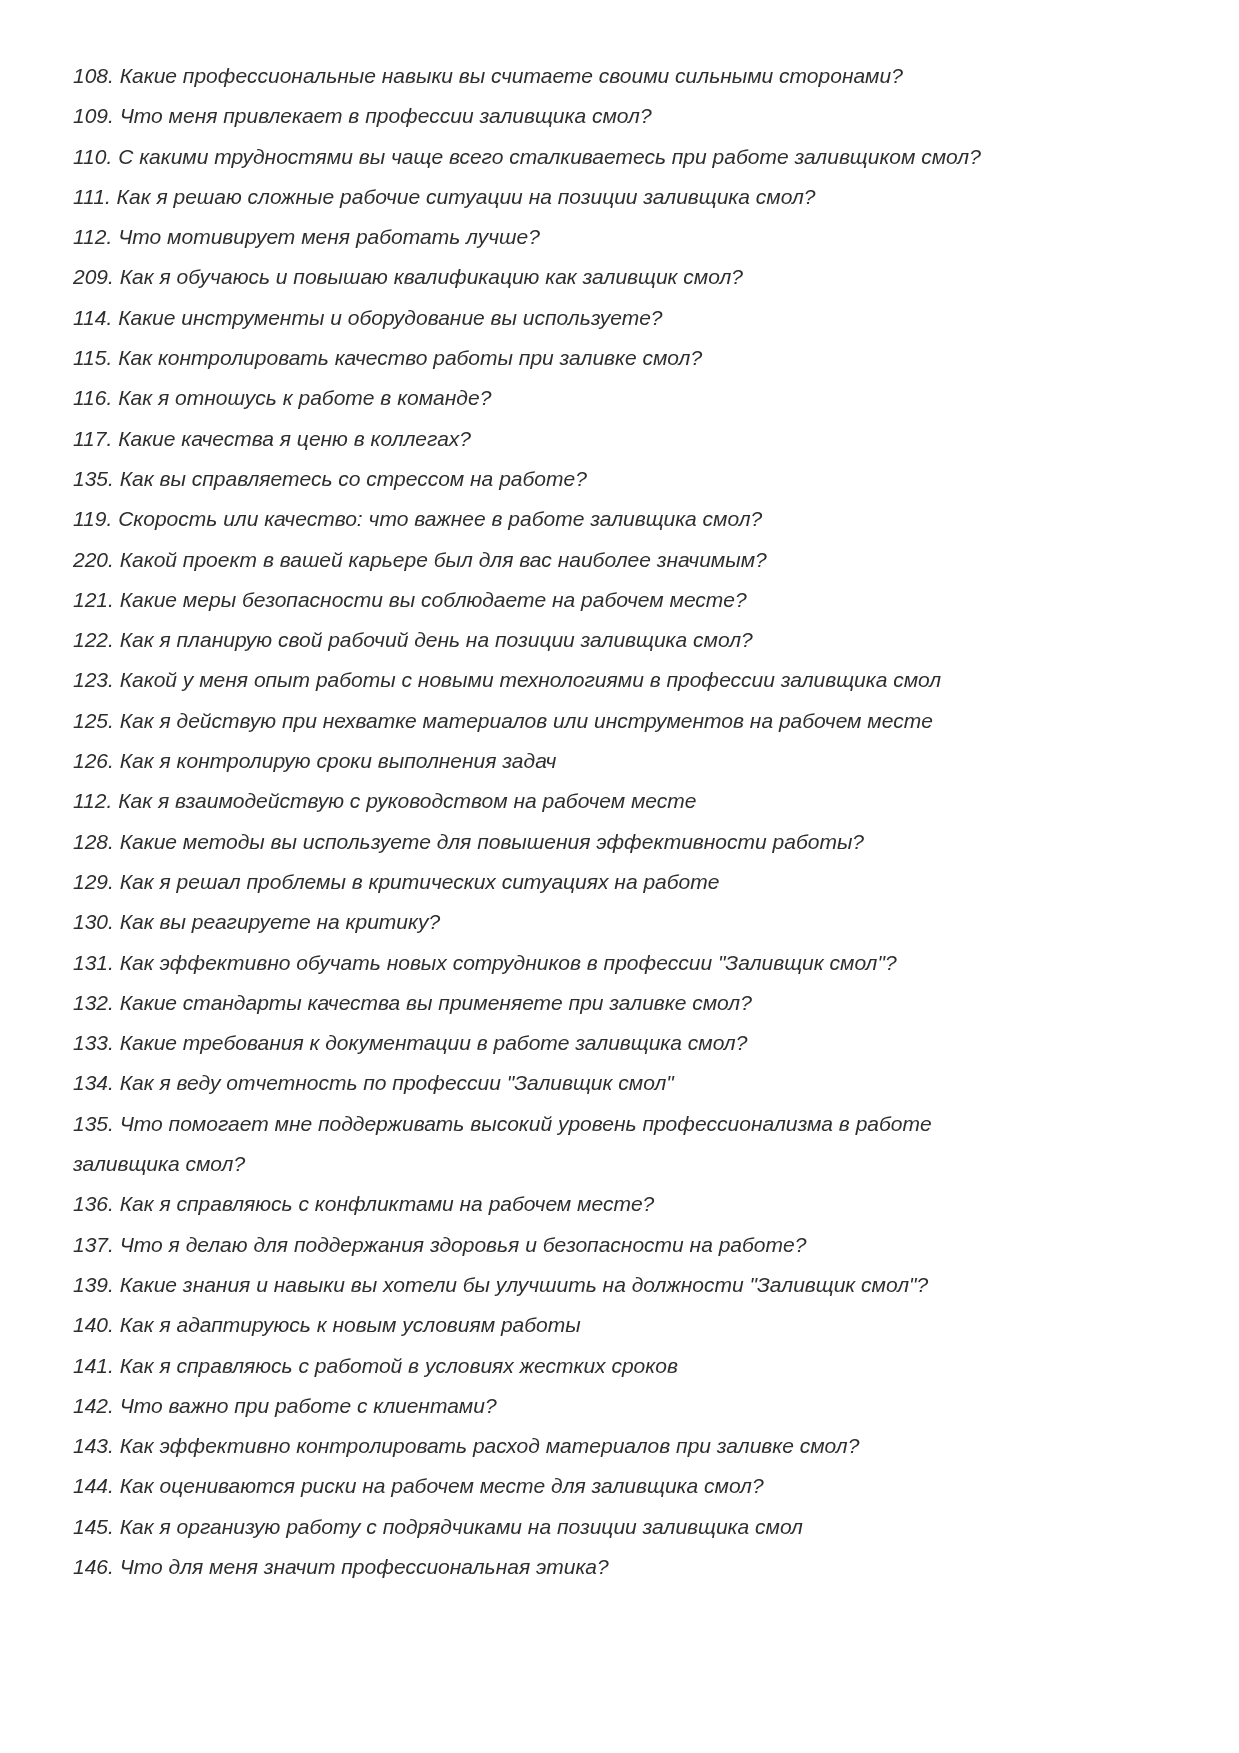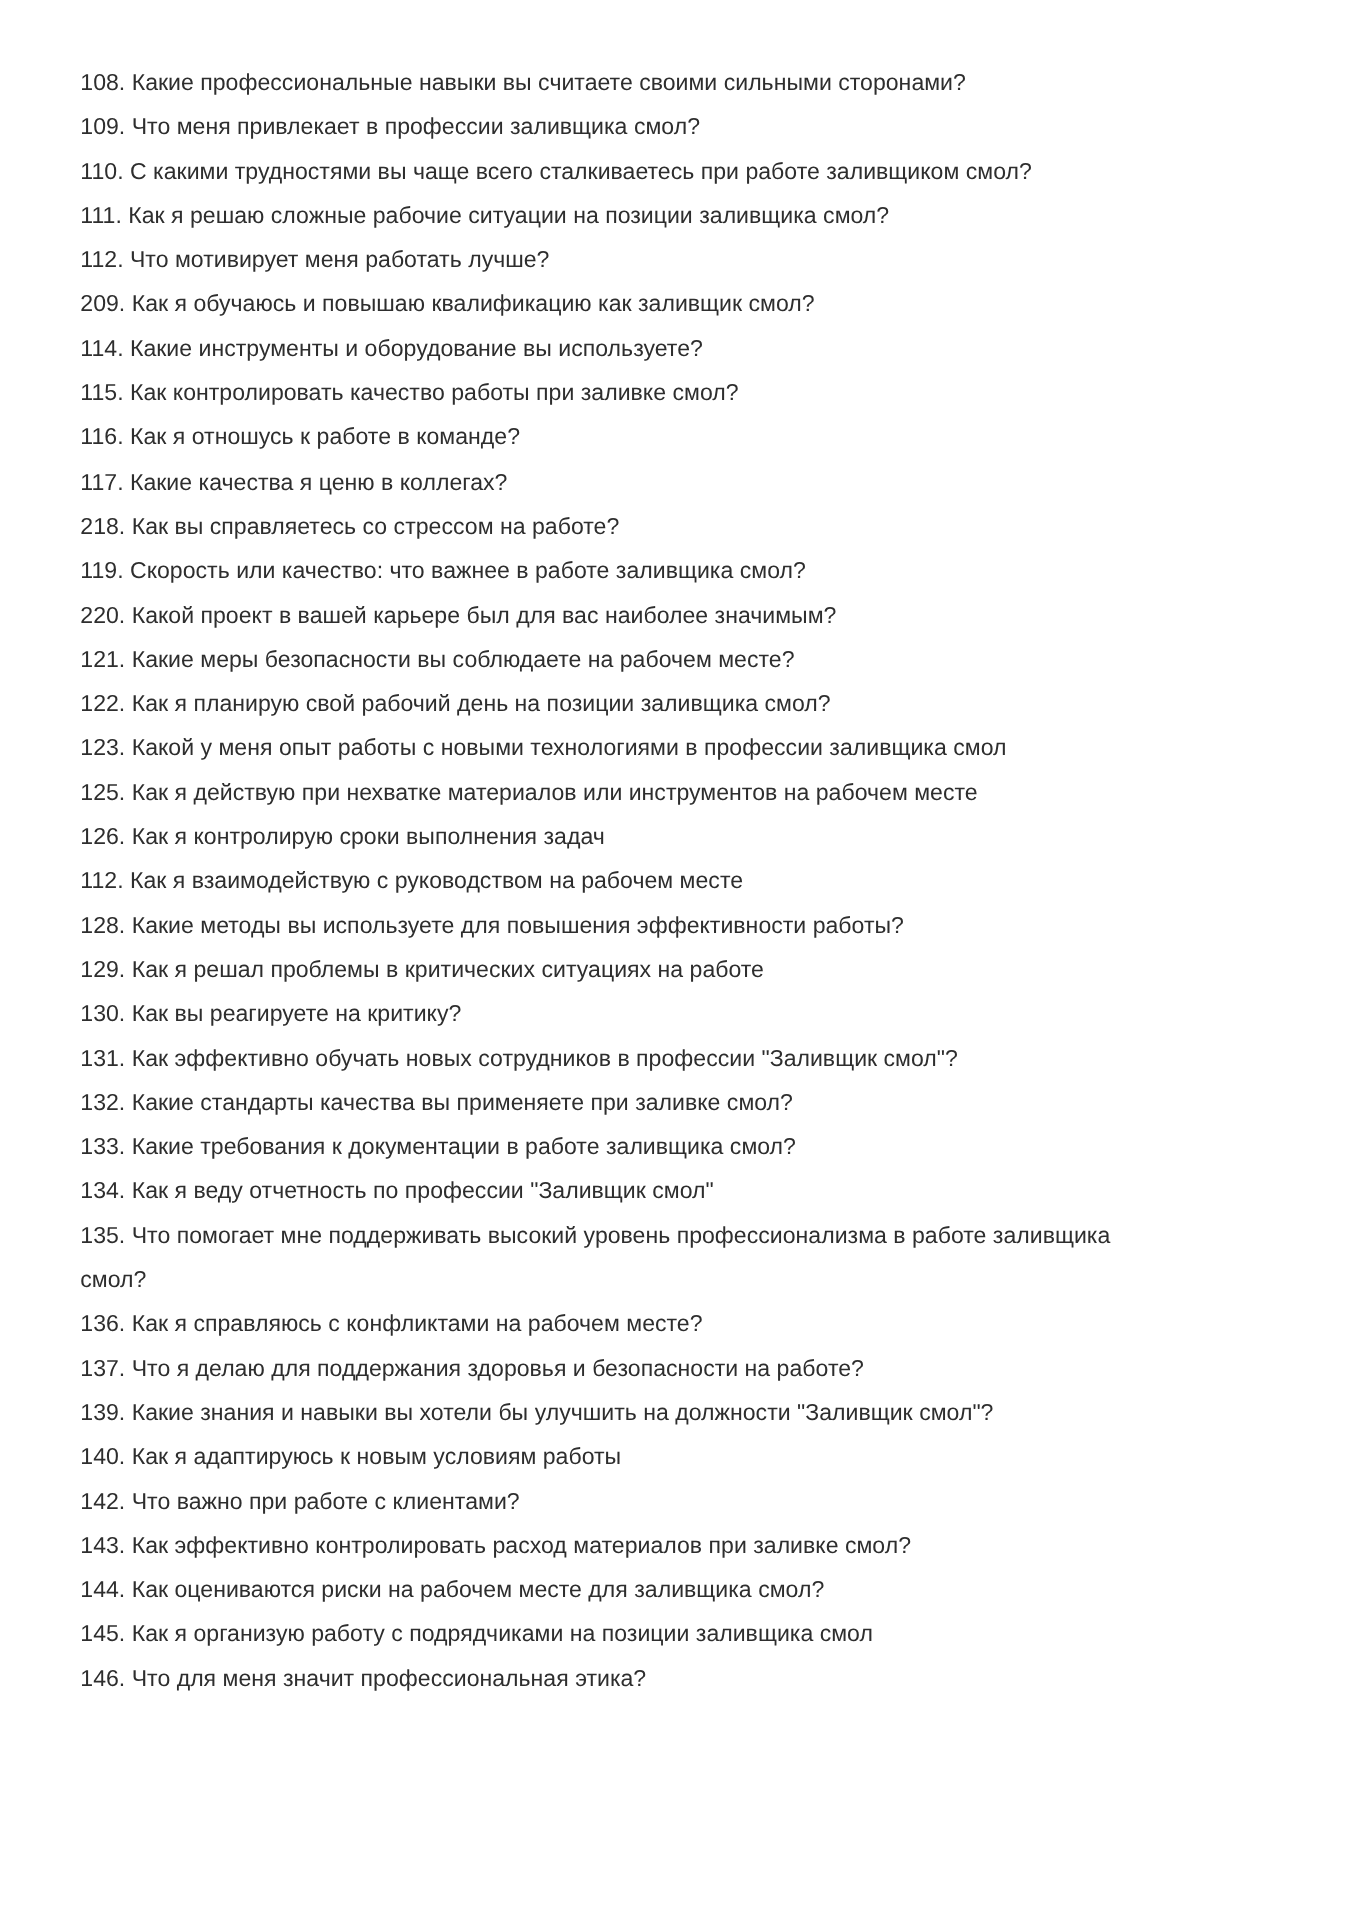--- a/index.html
+++ b/index.html
@@ -23,57 +23,59 @@
     font-size: 21px;
     line-height: 40.3px;
     color: #2e2e2e;
     font-weight: 400;
   }
   .question-list p.q {
     margin: 0;
     padding: 0;
     text-align: left;
     word-spacing: normal;
+    font-style: italic;
   }
 </style>
 </head>
 <body>
 
 <main class="page">
   <div class="question-list">
       <p class="q">108. Какие профессиональные навыки вы считаете своими сильными сторонами?</p>
       <p class="q">109. Что меня привлекает в профессии заливщика смол?</p>
       <p class="q">110. С какими трудностями вы чаще всего сталкиваетесь при работе заливщиком смол?</p>
       <p class="q">111. Как я решаю сложные рабочие ситуации на позиции заливщика смол?</p>
       <p class="q">112. Что мотивирует меня работать лучше?</p>
       <p class="q">209. Как я обучаюсь и повышаю квалификацию как заливщик смол?</p>
       <p class="q">114. Какие инструменты и оборудование вы используете?</p>
       <p class="q">115. Как контролировать качество работы при заливке смол?</p>
       <p class="q">116. Как я отношусь к работе в команде?</p>
       <p class="q">117. Какие качества я ценю в коллегах?</p>
-      <p class="q">218. Как вы справляетесь со стрессом на работе?</p>
+      <p class="q">135. Как вы справляетесь со стрессом на работе?</p>
       <p class="q">119. Скорость или качество: что важнее в работе заливщика смол?</p>
       <p class="q">220. Какой проект в вашей карьере был для вас наиболее значимым?</p>
       <p class="q">121. Какие меры безопасности вы соблюдаете на рабочем месте?</p>
       <p class="q">122. Как я планирую свой рабочий день на позиции заливщика смол?</p>
       <p class="q">123. Какой у меня опыт работы с новыми технологиями в профессии заливщика смол</p>
       <p class="q">125. Как я действую при нехватке материалов или инструментов на рабочем месте</p>
       <p class="q">126. Как я контролирую сроки выполнения задач</p>
       <p class="q">112. Как я взаимодействую с руководством на рабочем месте</p>
       <p class="q">128. Какие методы вы используете для повышения эффективности работы?</p>
       <p class="q">129. Как я решал проблемы в критических ситуациях на работе</p>
       <p class="q">130. Как вы реагируете на критику?</p>
       <p class="q">131. Как эффективно обучать новых сотрудников в профессии "Заливщик смол"?</p>
       <p class="q">132. Какие стандарты качества вы применяете при заливке смол?</p>
       <p class="q">133. Какие требования к документации в работе заливщика смол?</p>
       <p class="q">134. Как я веду отчетность по профессии "Заливщик смол"</p>
       <p class="q">135. Что помогает мне поддерживать высокий уровень профессионализма в работе заливщика смол?</p>
       <p class="q">136. Как я справляюсь с конфликтами на рабочем месте?</p>
       <p class="q">137. Что я делаю для поддержания здоровья и безопасности на работе?</p>
       <p class="q">139. Какие знания и навыки вы хотели бы улучшить на должности "Заливщик смол"?</p>
       <p class="q">140. Как я адаптируюсь к новым условиям работы</p>
+      <p class="q">141. Как я справляюсь с работой в условиях жестких сроков</p>
       <p class="q">142. Что важно при работе с клиентами?</p>
       <p class="q">143. Как эффективно контролировать расход материалов при заливке смол?</p>
       <p class="q">144. Как оцениваются риски на рабочем месте для заливщика смол?</p>
       <p class="q">145. Как я организую работу с подрядчиками на позиции заливщика смол</p>
       <p class="q">146. Что для меня значит профессиональная этика?</p>
     </div>
 </main>
 
 </body></html>

